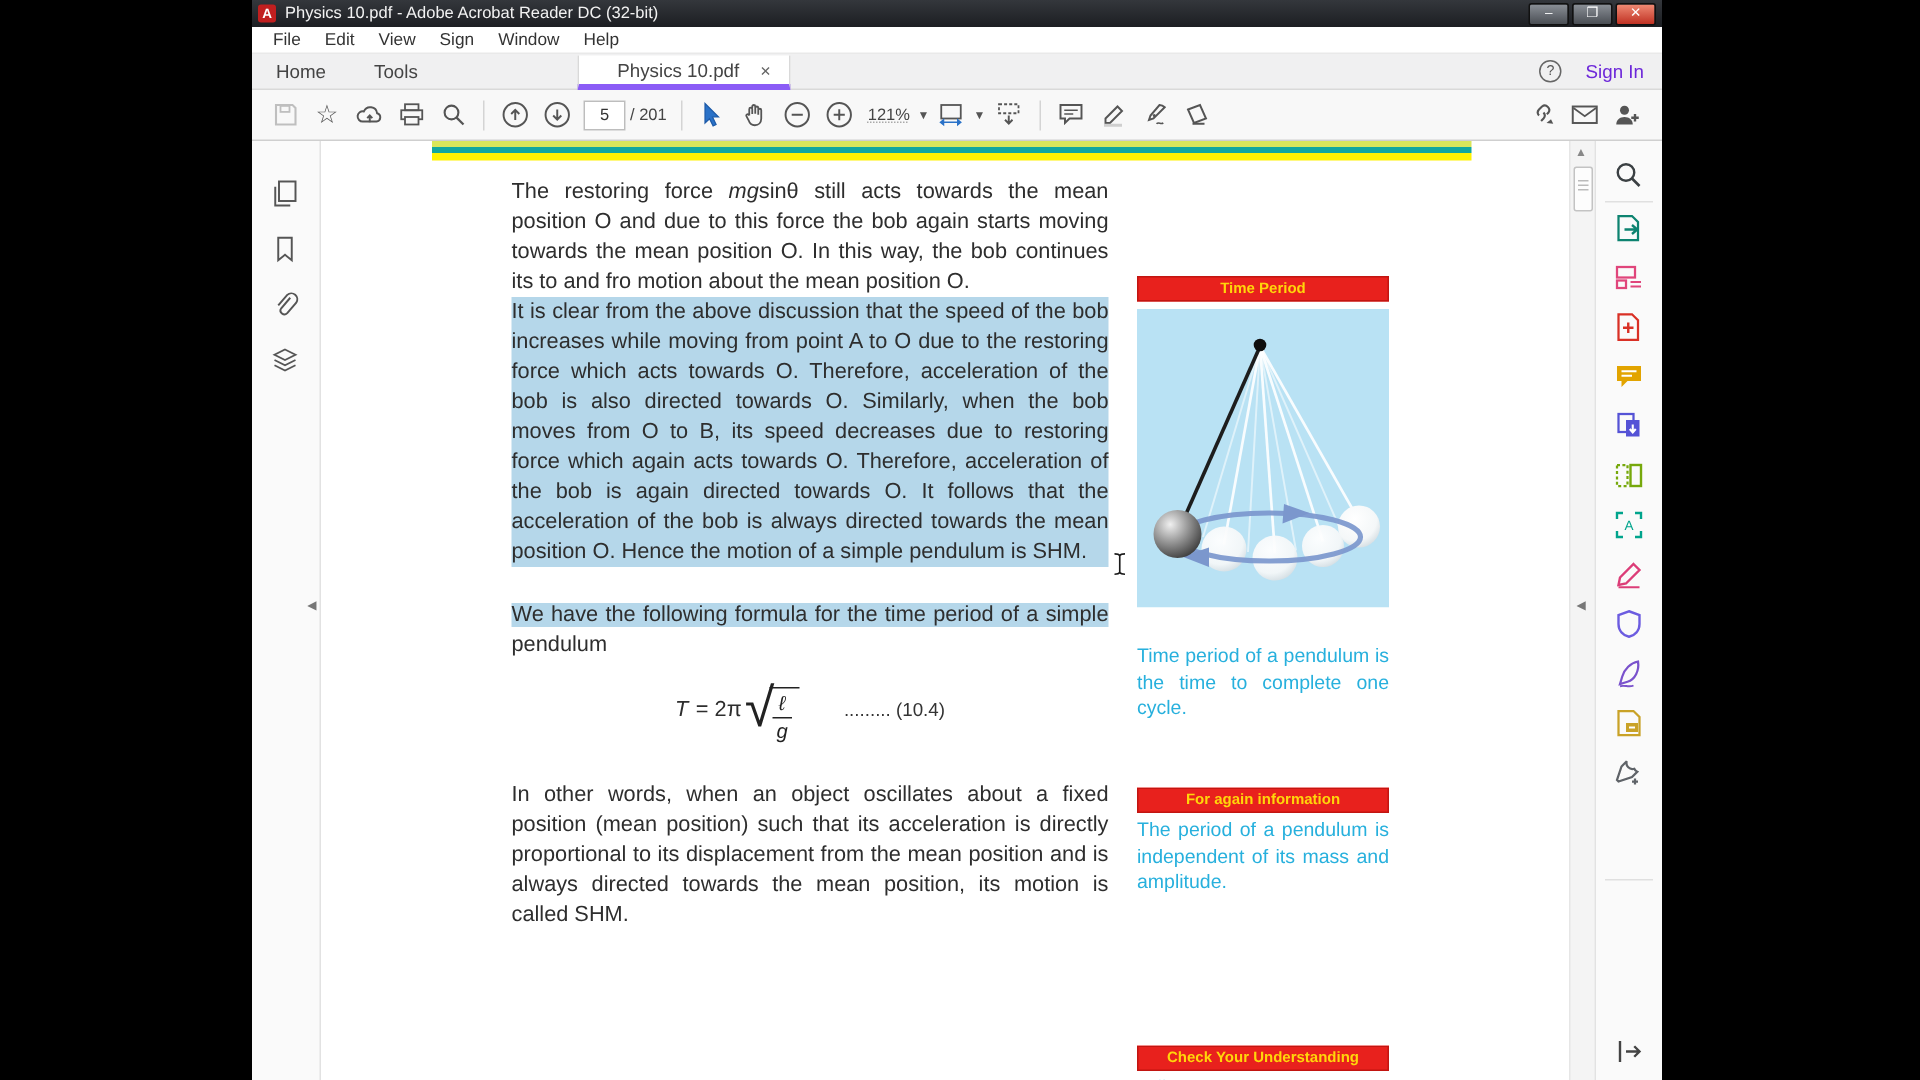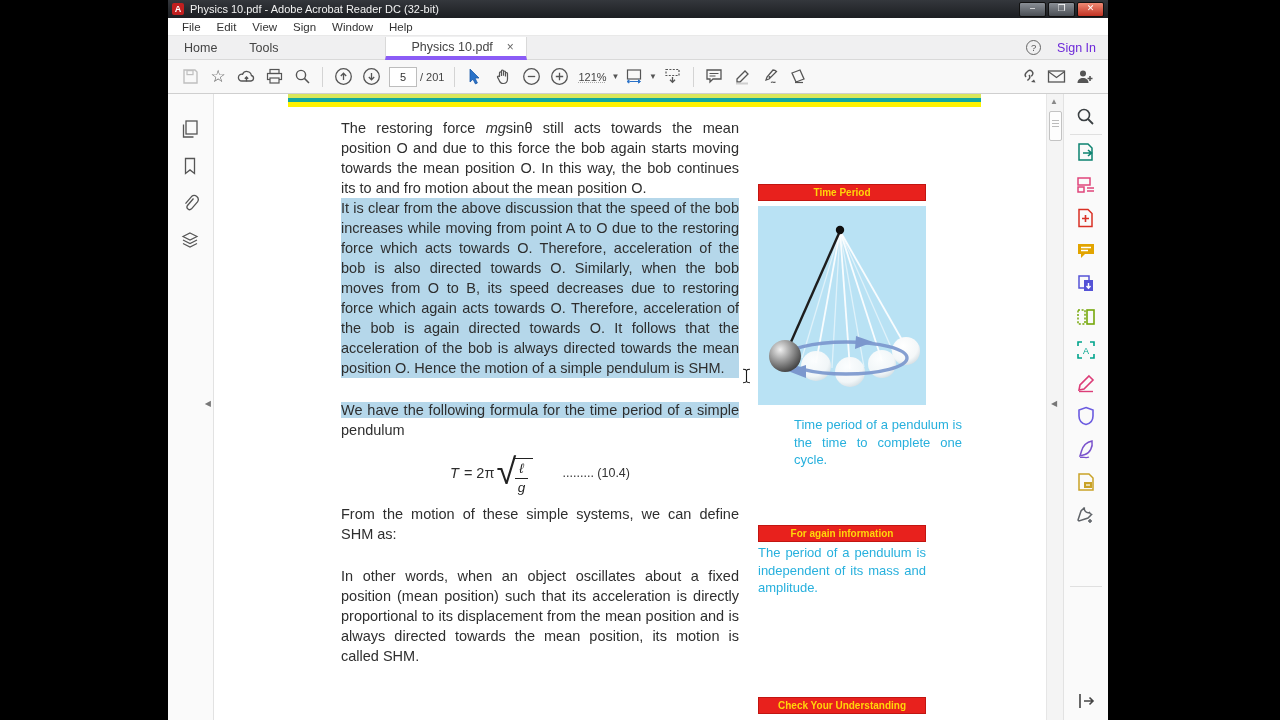--- a/index.html
+++ b/index.html
@@ -313,21 +313,20 @@
             <span class="radicand">
               <span class="frac">
                 <span class="num">ℓ</span>
                 <span class="den">g</span>
               </span>
             </span>
           </span>
           <span class="f-ref">......... (10.4)</span>
         </div>
 
-        <p>From the motion of these simple systems, we can define SHM as:</p>
         <p class="p-gap">In other words, when an object oscillates about a fixed position (mean position) such that its acceleration is directly proportional to its displacement from the mean position and is always directed towards the mean position, its motion is called SHM.</p>
       </div>
 
       <div class="sidecol">
         <div class="banner" style="top:90px;">Time Period</div>
 
         <div class="pend-img">
           <svg width="168" height="199" viewBox="0 0 168 199">
             <defs>
               <radialGradient id="gBob" cx="35%" cy="30%" r="80%">
@@ -360,21 +359,21 @@
             <circle cx="148" cy="145" r="14" fill="url(#wBob)"></circle>
             <ellipse cx="88" cy="152" rx="61" ry="16" fill="none" stroke="#7b97cd" stroke-width="3.4" opacity="0.92"></ellipse>
             <polygon points="98,130 115,136 97,143" fill="#7b97cd"></polygon>
             <polygon points="48,159 30,165 48,172" fill="#7b97cd"></polygon>
             <line x1="82" y1="25" x2="29" y2="145" stroke="#1d1d1d" stroke-width="2.4"></line>
             <circle cx="27" cy="150" r="16" fill="url(#gBob)"></circle>
             <circle cx="82" cy="24" r="4.2" fill="#0e0e0e"></circle>
           </svg>
         </div>
 
-        <div class="cyan-text" style="top:322px;margin-left:36px;">Time period of a pendulum is the time to complete one cycle.</div>
+        <div class="cyan-text" style="top:334px;">Time period of a pendulum is the time to complete one cycle.</div>
 
         <div class="banner" style="top:431px;">For again information</div>
         <div class="cyan-text" style="top:450px;">The period of a pendulum is independent of its mass and amplitude.</div>
 
         <div class="banner" style="top:603px;">Check Your Understanding</div>
         <div class="cyan-text" style="top:622px;">Tell whether or not these</div>
       </div>
 
       <span class="ibeam">
         <svg width="9" height="16" viewBox="0 0 9 16">

